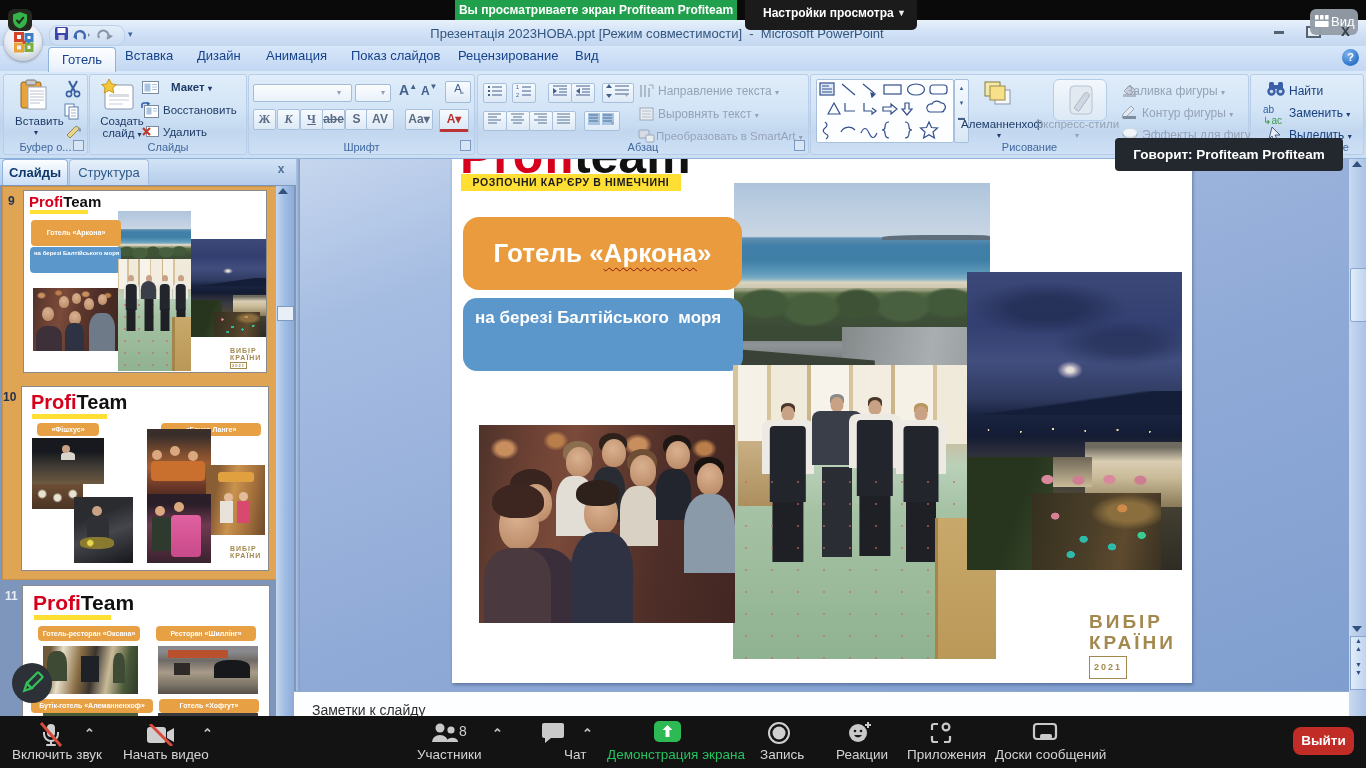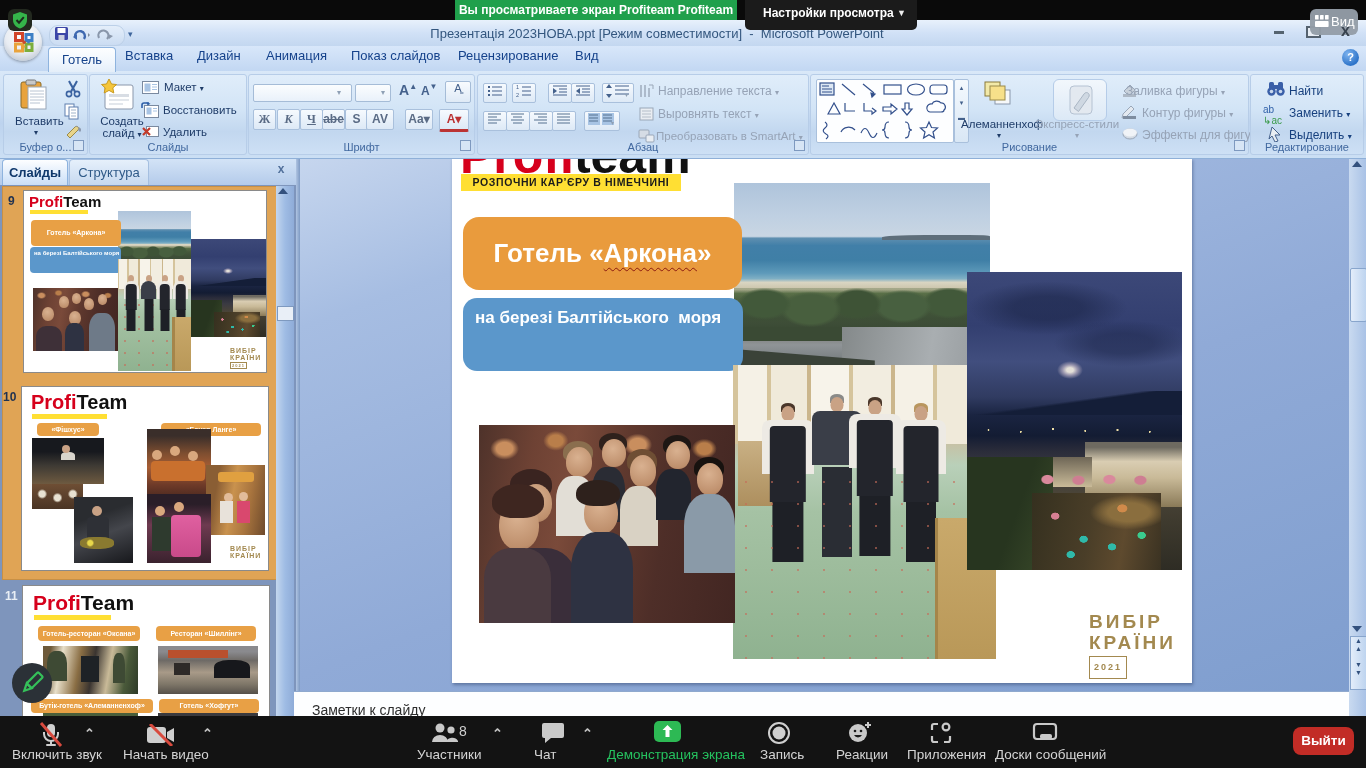--- a/index.html
+++ b/index.html
@@ -293,21 +293,21 @@
       <div class="rtext" style="left:8px;top:40px;text-align:center;width:48px;">Создать<br>слайд <span style="font-size:8px;">▾</span></div>
       <svg style="position:absolute;left:52px;top:6px;" width="17" height="13" viewBox="0 0 17 13">
           <rect x="0.5" y="0.5" width="16" height="12" fill="#fff" stroke="#7a8aa0"></rect>
           <rect x="2.5" y="2.5" width="6" height="8" fill="#A8C4E4"></rect>
           <g stroke="#A8C4E4">
             <line x1="10" y1="3.5" x2="15" y2="3.5"></line>
             <line x1="10" y1="6" x2="15" y2="6"></line>
             <line x1="10" y1="8.5" x2="15" y2="8.5"></line>
           </g>
         </svg>
-      <div class="rtext" style="left:74px;top:6px;">Макет <span style="font-size:8px;">▾</span></div>
+      <div class="rtext" style="left:81px;top:6px;font-weight:bold;">Макет <span style="font-size:8px;">▾</span></div>
       <svg style="position:absolute;left:51px;top:27px;" width="19" height="17" viewBox="0 0 19 17">
           <rect x="3.5" y="3.5" width="14" height="12" fill="#fff" stroke="#7a8aa0"></rect>
           <rect x="5.5" y="5.5" width="5" height="7" fill="#A8C4E4"></rect>
           <g stroke="#A8C4E4">
             <line x1="12" y1="6.5" x2="16" y2="6.5"></line>
             <line x1="12" y1="9" x2="16" y2="9"></line>
           </g>
           <path d="M8 1 L3 1 Q1 1 1 3 L1 6" fill="none" stroke="#2E5FA8" stroke-width="1.6"></path>
           <path d="M9.5 1.8 l-4 -1.8 l1 3.4 z" fill="#2E5FA8"></path>
         </svg>
@@ -548,20 +548,22 @@
       <div class="rtext blue" style="left:38px;top:9px;font-size:12px;">Найти</div>
       <div class="rtext" style="left:12px;top:29px;font-size:10px;color:#2E5FA8;">ab<br><span style="color:#3a9a4a">↳ac</span></div>
       <div class="rtext blue" style="left:38px;top:31px;font-size:12px;">Заменить <span style="font-size:8px;">▾</span></div>
       <svg style="position:absolute;left:16px;top:51px;" width="18" height="16" viewBox="0 0 18 16">
           <path d="M5 1 l8 8 h-5 l3 6 l-3 1 l-3 -6 l-3 3 z" fill="#E8EDF3" stroke="#44618C"></path>
         </svg>
       <div class="rtext blue" style="left:38px;top:53px;font-size:12px;">Выделить <span style="font-size:8px;">▾</span></div>
     </div>
   </div>
 
+  <div class="abs" style="left:1115px;top:138px;width:228px;height:33px;background:#23272E;border-radius:4px;z-index:50;
+      color:#fff;font-size:13.5px;font-weight:bold;text-align:center;line-height:33px;">Говорит: Profiteam Profiteam</div>
 
   <div class="abs content">
     <div class="leftpane">
       <div class="panetabs"></div>
       <div class="ptab1">Слайды</div>
       <div class="ptab2">Структура</div>
       <div class="pclose">x</div>
       <div class="thumbzone" id="thumbzone">
         <div class="orangezone"></div>
         <div class="snum" style="left:8px;top:9px;">9</div>
@@ -860,21 +862,21 @@
     <svg style="position:absolute;left:1032px;top:6px;" width="26" height="22" viewBox="0 0 26 22">
       <rect x="2" y="2" width="22" height="15" rx="3" fill="none" stroke="#C9C9C9" stroke-width="2.2"></rect>
       <rect x="8" y="12" width="12" height="5" rx="2" fill="#C9C9C9"></rect>
     </svg>
     <div class="zlabel" style="left:12px;">Включить звук</div>
     <div class="zcaret" style="left:84px;">⌃</div>
     <div class="zlabel" style="left:123px;">Начать видео</div>
     <div class="zcaret" style="left:202px;">⌃</div>
     <div class="zlabel" style="left:417px;">Участники</div>
     <div class="zcaret" style="left:492px;">⌃</div>
-    <div class="zlabel" style="left:534px;text-align:center;">Чат</div>
+    <div class="zlabel" style="left:564px;text-align:center;">Чат</div>
     <div class="zcaret" style="left:582px;">⌃</div>
     <div class="zlabel" style="left:607px;color:#25C25F;">Демонстрация экрана</div>
     <div class="zlabel" style="left:760px;">Запись</div>
     <div class="zlabel" style="left:836px;">Реакции</div>
     <div class="zlabel" style="left:907px;">Приложения</div>
     <div class="zlabel" style="left:995px;">Доски сообщений</div>
     <div class="leave">Выйти</div>
   </div>
   <div class="abs pencil">
     <svg width="40" height="40" viewBox="0 0 40 40">

